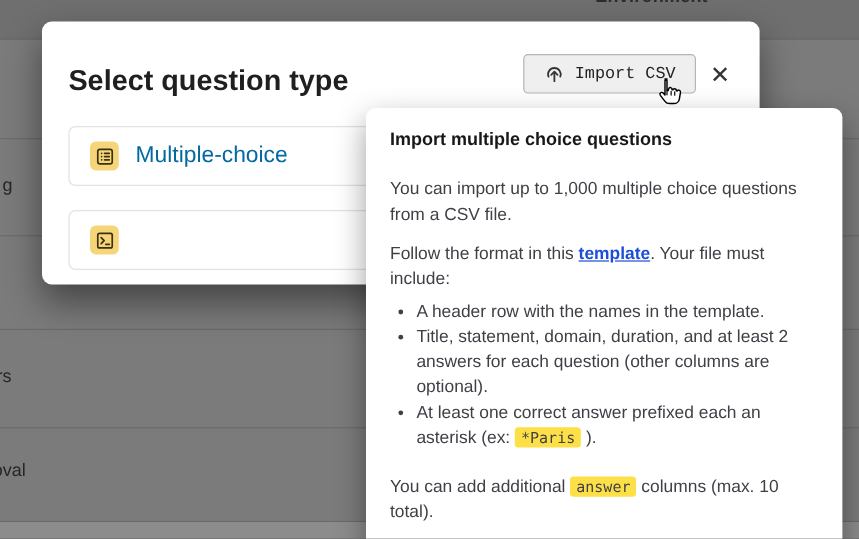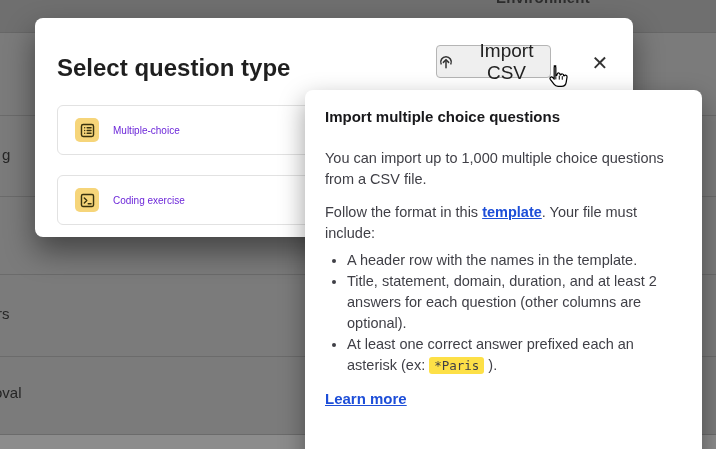--- a/index.html
+++ b/index.html
@@ -17,42 +17,42 @@
   .bg-bottom { position:absolute; left:0; top:434px; width:716px; height:15px; background:#8c8c8c; border-top:1px solid #6b6b6b; }
 
   
   .modal {
     position:absolute; left:35px; top:18px; width:598px; height:219px;
     background:#ffffff; border-radius:8px;
     box-shadow:0 14px 30px rgba(0,0,0,.45);
   }
   .modal-title { position:absolute; left:22px; top:36px; font-size:24px; font-weight:700; color:#1f1f1f; }
   .import-btn {
-    position:absolute; left:401px; top:27px; width:115px; height:33px;
+    position:absolute; left:401px; top:27px; width:144px; height:33px;
     background:#efefef; border:1px solid #b5b5b5; border-radius:4px;
     display:flex; align-items:center; justify-content:center; gap:8px;
-    font-family:Liberation Sans, sans-serif; font-size:19px; color:#222; cursor:pointer;
+    font-family:Liberation Mono, monospace; font-size:14px; color:#222; cursor:pointer;
   }
   .close-btn {
     position:absolute; left:552px; top:32px; width:26px; height:26px;
     background:none; border:none; font-size:20px; line-height:26px; color:#333;
     cursor:pointer; text-align:center; font-family:inherit;
   }
   .qcard {
     position:absolute; left:22px; width:554px; height:50px;
     background:#fff; border:1px solid #e2e2e2; border-radius:6px;
     display:flex; align-items:center; padding-left:17px; cursor:pointer;
   }
   .qcard-1 { top:87px; }
   .qcard-2 { top:157px; }
   .qicon {
     width:24px; height:24px; border-radius:5px; background:#f6d57a;
     display:flex; align-items:center; justify-content:center; flex:0 0 auto;
   }
-  .qlabel { margin-left:14px; font-size:10px; color:#6d28d9; }
+  .qlabel { margin-left:14px; font-size:19px; color:#0369a1; }
 
   
   .tooltip {
     position:absolute; left:305px; top:90px; width:397px; height:384px;
     background:#fff; border-radius:8px; z-index:5;
     box-shadow:0 10px 26px rgba(0,0,0,.38);
     padding:16px 20px; color:#3f3f46;
     font-size:14.5px; line-height:1.45;
   }
   .tt-title { font-size:15px; font-weight:700; color:#18181b; margin-bottom:12px; }
@@ -115,37 +115,37 @@
     </div>
 
     <div class="qcard qcard-2">
       <span class="qicon">
         <svg width="17" height="17" viewBox="0 0 24 24" fill="none" stroke="#38320f" stroke-width="2" stroke-linecap="round" stroke-linejoin="round">
           <rect x="3.5" y="3.5" width="17" height="17" rx="2"></rect>
           <path d="M7.5 8.5l3.5 3.5-3.5 3.5"></path>
           <path d="M13 16.5h4"></path>
         </svg>
       </span>
-      <span class="qlabel">Coding exercise</span>
     </div>
   </div>
 
   <div class="tooltip">
     <div class="tt-title">Import multiple choice questions</div>
 
     <p class="tt-p">You can import up to 1,000 multiple choice questions from a CSV file.</p>
 
     <p class="tt-p-tight"><span>Follow the format in this </span><a class="link">template</a><span>. Your file must include:</span></p>
 
     <ul class="tt-list">
       <li>A header row with the names in the template.</li>
       <li>Title, statement, domain, duration, and at least 2 answers for each question (other columns are optional).</li>
       <li><span>At least one correct answer prefixed each an asterisk (ex: </span><span class="code">*Paris</span><span> ).</span></li>
     </ul>
 
+    <p class="tt-p" style="margin-bottom:14px"><span>You can add additional </span><span class="code">answer</span><span> columns (max. 10 total).</span></p>
 
     <a class="link learn-more">Learn more</a>
   </div>
 
   <div class="cursor">
     <svg width="27" height="30" viewBox="0 0 24 27">
       <path d="M9 2.6c.9 0 1.5.7 1.5 1.5v7l.9.1.3-1.2c.2-.7.9-1.1 1.6-1 .7.2 1.1.9 1 1.6l.7.1c.2-.6.9-1 1.5-.8.7.2 1.1.9 1 1.5l.6.2c.2-.5.8-.9 1.4-.7.8.2 1.2.9 1.1 1.7l-.8 4.8c-.3 2-2.1 3.6-4.2 3.6h-3.1c-1.4 0-2.7-.6-3.5-1.7l-3.5-4.5c-.4-.6-.4-1.4.2-1.9.5-.5 1.4-.4 1.9.1l1.4 1.6V4.1c0-.8.7-1.5 1.5-1.5z" fill="#ffffff" stroke="#000000" stroke-width="1.1" stroke-linejoin="round"></path>
       <path d="M10.5 11.4v3M13.6 11.8v2.8M16.3 12.2v2.5" stroke="#000" stroke-width=".9" fill="none" stroke-linecap="round"></path>
     </svg>
   </div>

